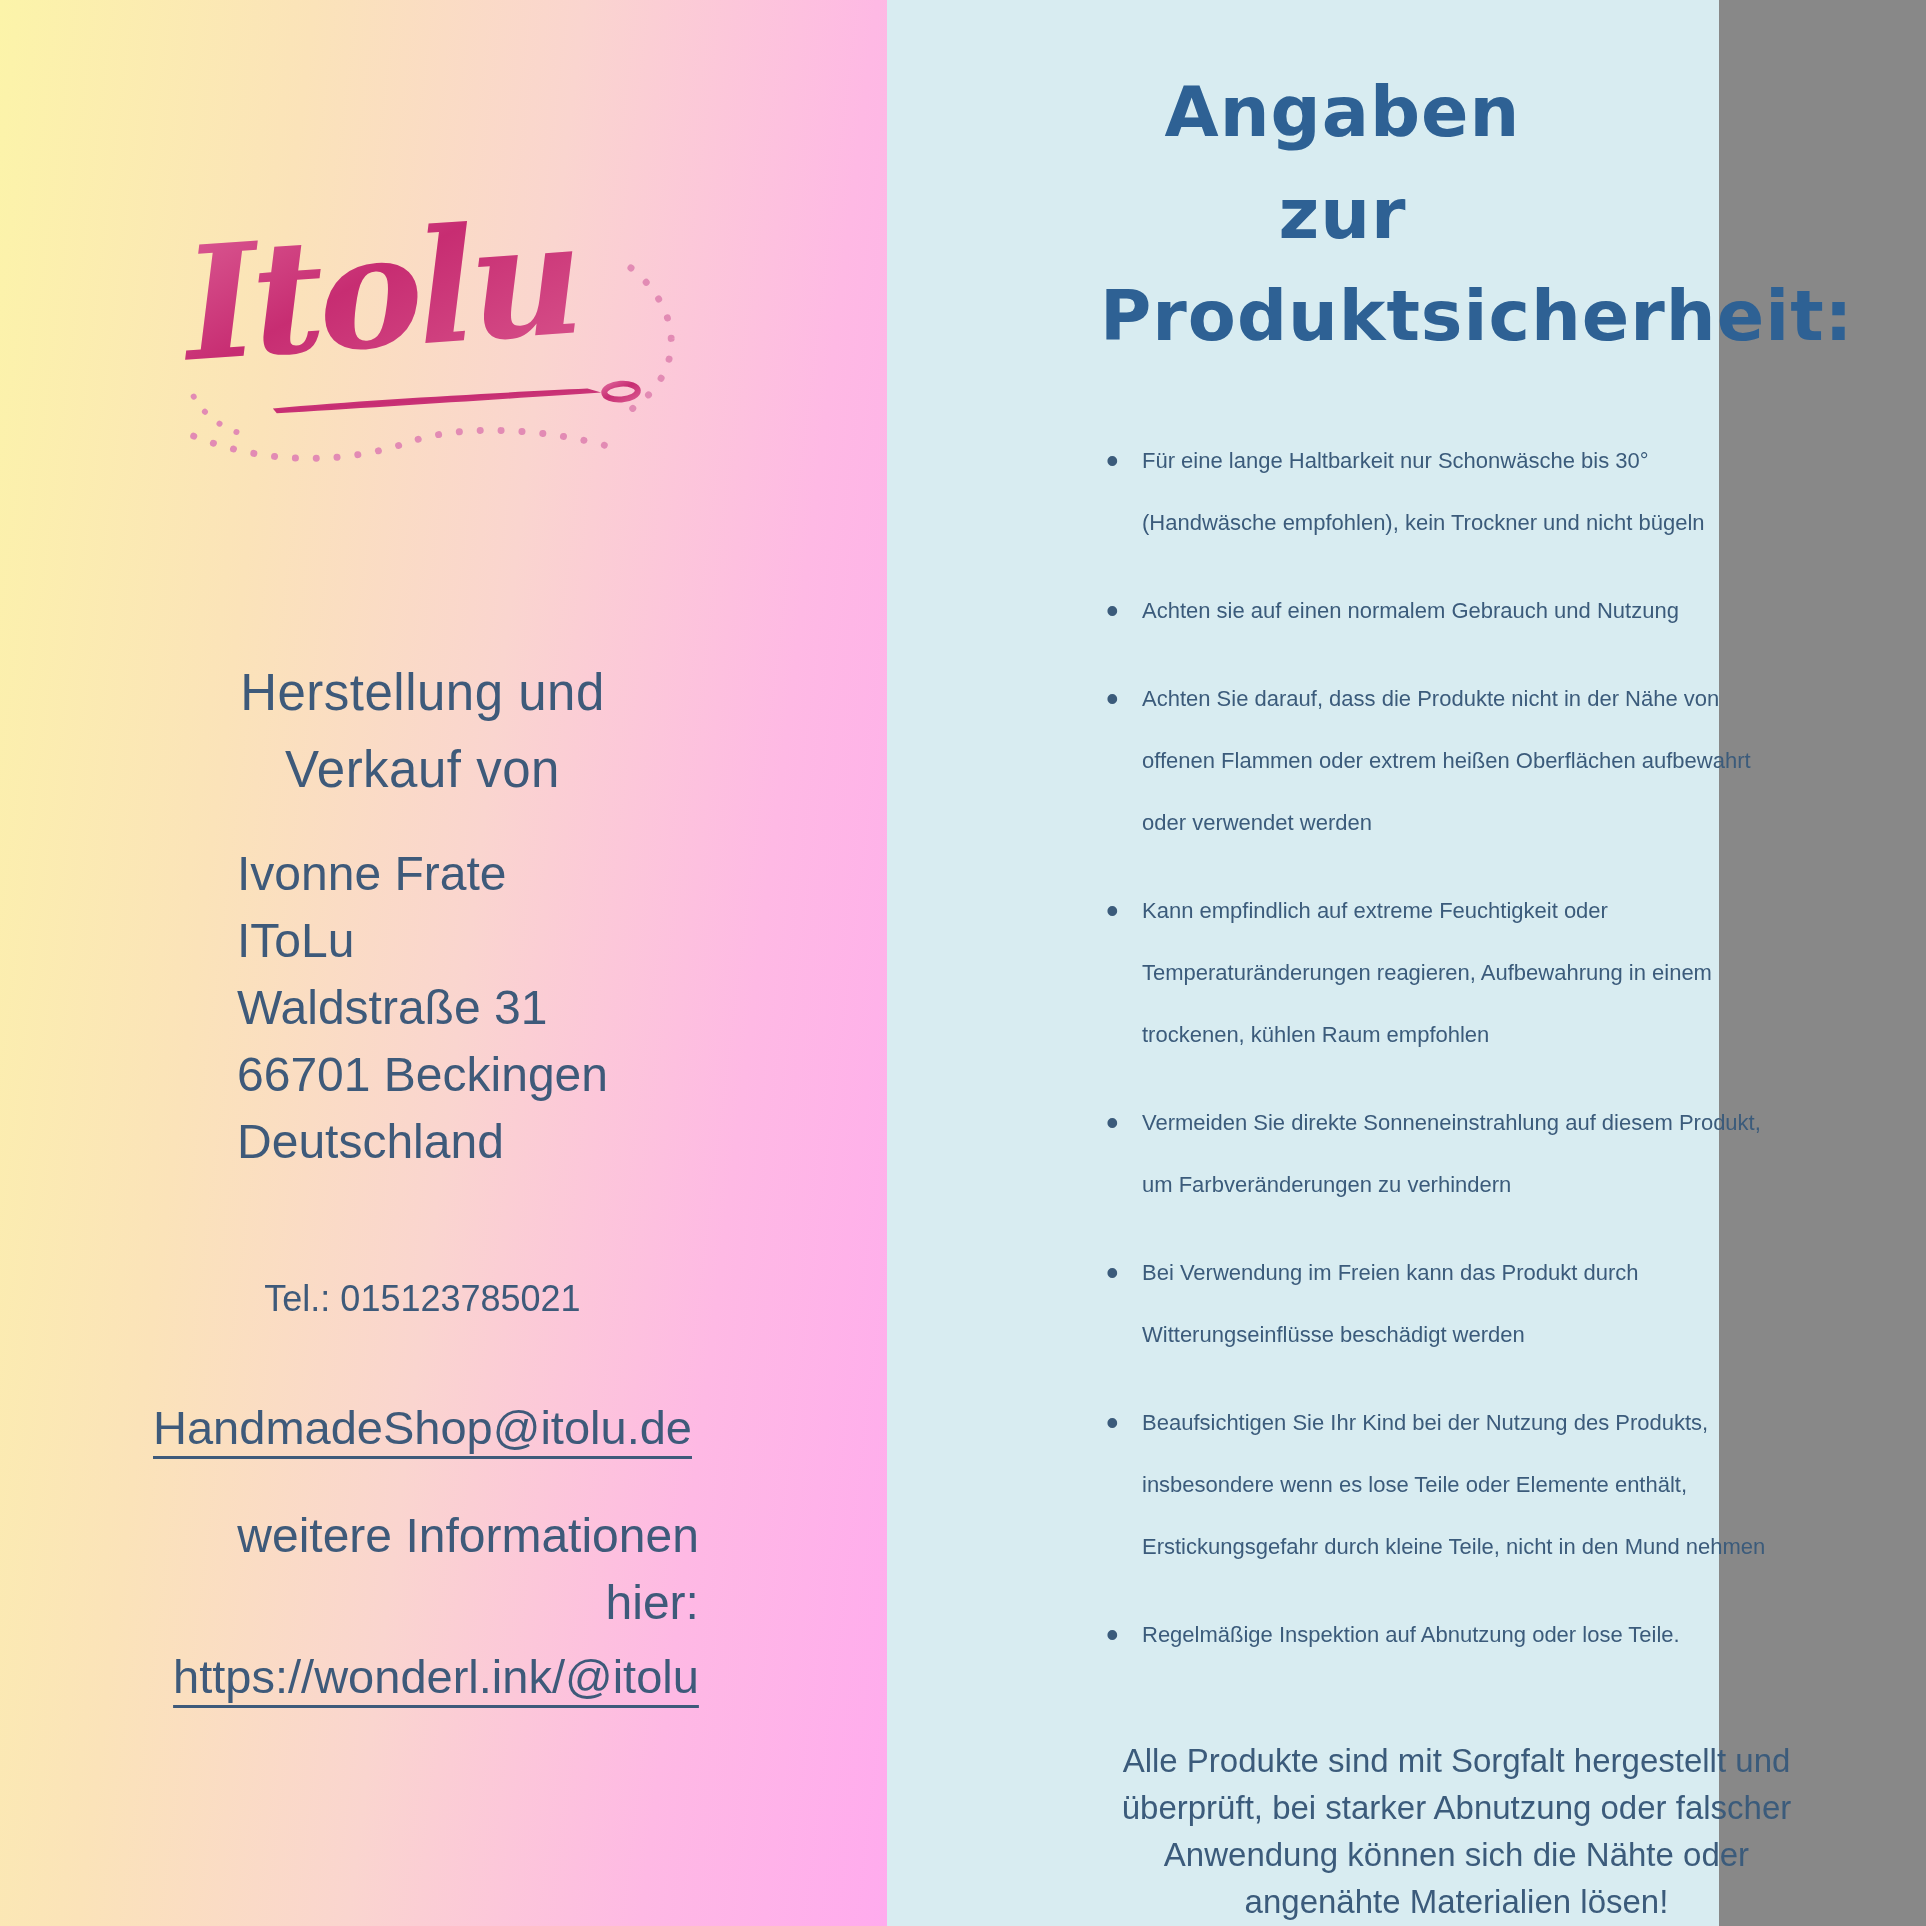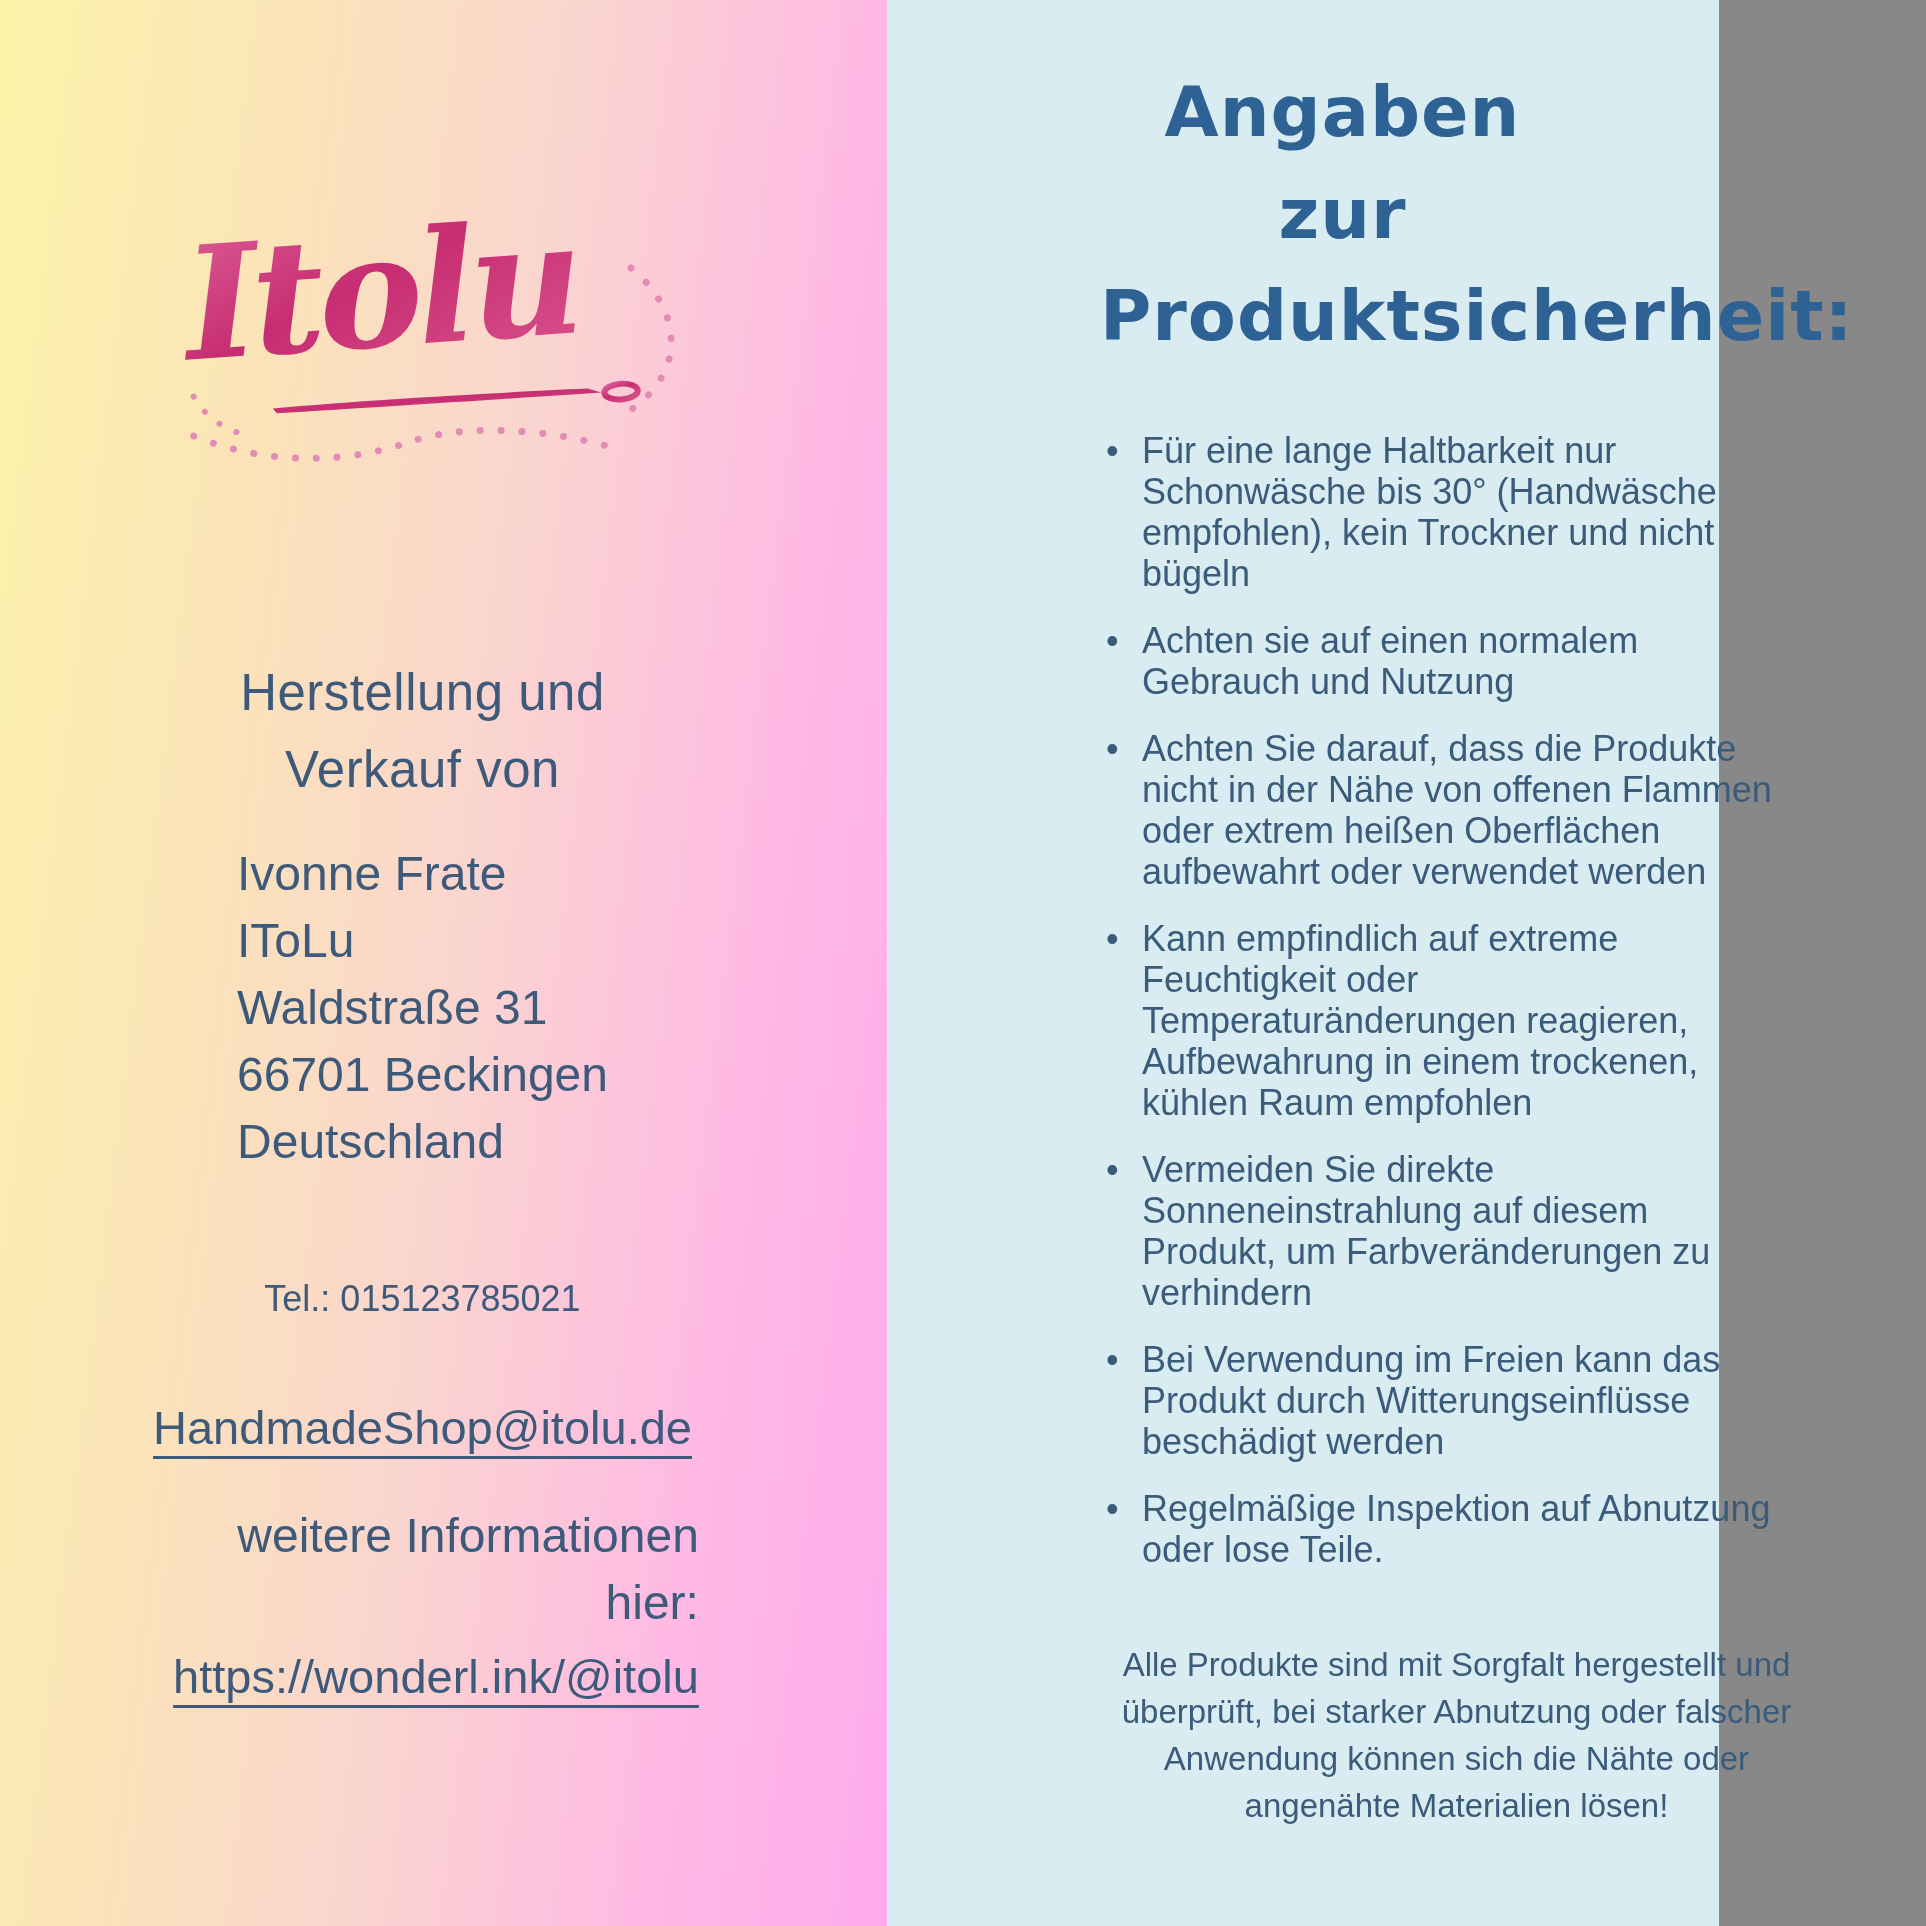--- a/index.html
+++ b/index.html
@@ -43,21 +43,21 @@
   .safety-heading{
     text-align:center;
     font-family:"DejaVu Sans",sans-serif;
     font-weight:bold;
     font-size:70px;line-height:102px;
     color:#2e6194;letter-spacing:1px;
   }
   .safety-list{
     margin:63px 12px 0 0;padding:0;list-style:none;
     width:685px;
-    font-size:36px;line-height:41px;
+    font-size:22px;line-height:62px;
   }
   .safety-list li{
     position:relative;
     padding-left:42px;
     margin-bottom:26px;
     max-width:653px;
   }
   .safety-list li::before{
     content:"\2022";
     position:absolute;left:6px;top:0;
@@ -136,20 +136,21 @@
       <div>Produktsicherheit:</div>
     </div>
 
     <ul class="safety-list">
         <li>Für eine lange Haltbarkeit nur Schonwäsche bis 30° (Handwäsche empfohlen), kein Trockner und nicht bügeln</li>
         <li>Achten sie auf einen normalem Gebrauch und Nutzung</li>
         <li>Achten Sie darauf, dass die Produkte nicht in der Nähe von offenen Flammen oder extrem heißen Oberflächen aufbewahrt oder verwendet werden</li>
         <li>Kann empfindlich auf extreme Feuchtigkeit oder Temperaturänderungen reagieren, Aufbewahrung in einem trockenen, kühlen Raum empfohlen</li>
         <li>Vermeiden Sie direkte Sonneneinstrahlung auf diesem Produkt, um Farbveränderungen zu verhindern</li>
         <li>Bei Verwendung im Freien kann das Produkt durch Witterungseinflüsse beschädigt werden</li>
+        <li>Beaufsichtigen Sie Ihr Kind bei der Nutzung des Produkts, insbesondere wenn es lose Teile oder Elemente enthält, Erstickungsgefahr durch kleine Teile, nicht in den Mund nehmen</li>
         <li>Regelmäßige Inspektion auf Abnutzung oder lose Teile.</li>
       </ul>
 
     <div class="safety-footer">Alle Produkte sind mit Sorgfalt hergestellt und überprüft, bei starker Abnutzung oder falscher Anwendung können sich die Nähte oder angenähte Materialien lösen!</div>
 
   </div>
 
 </div>
 
 

